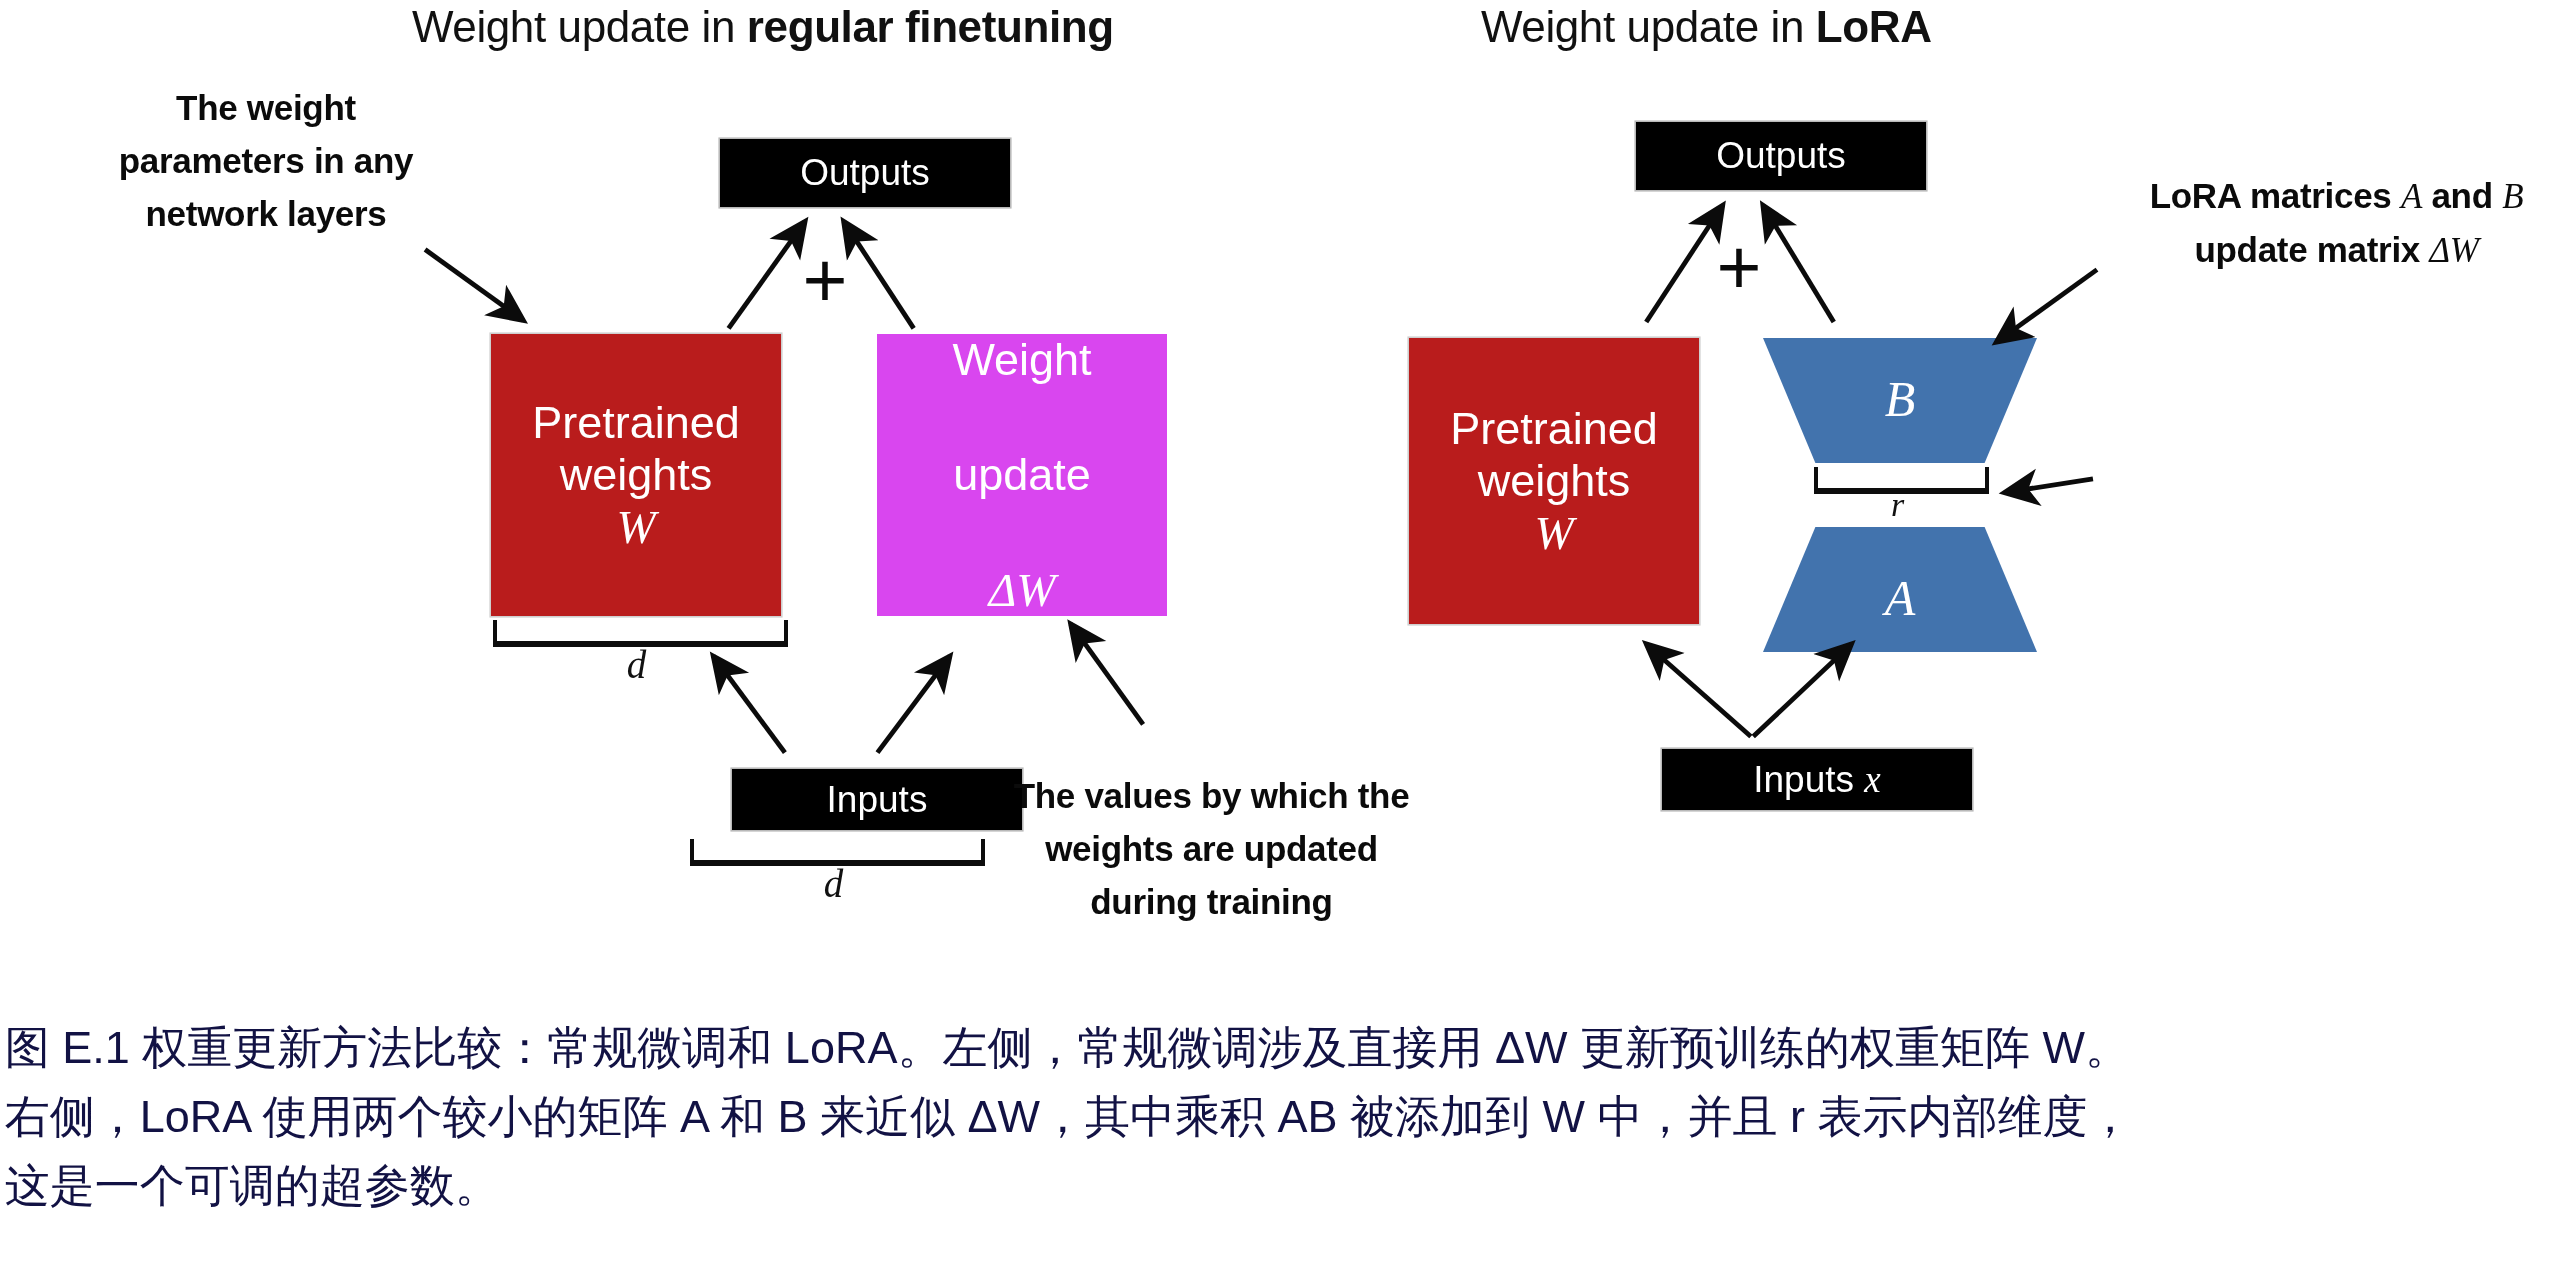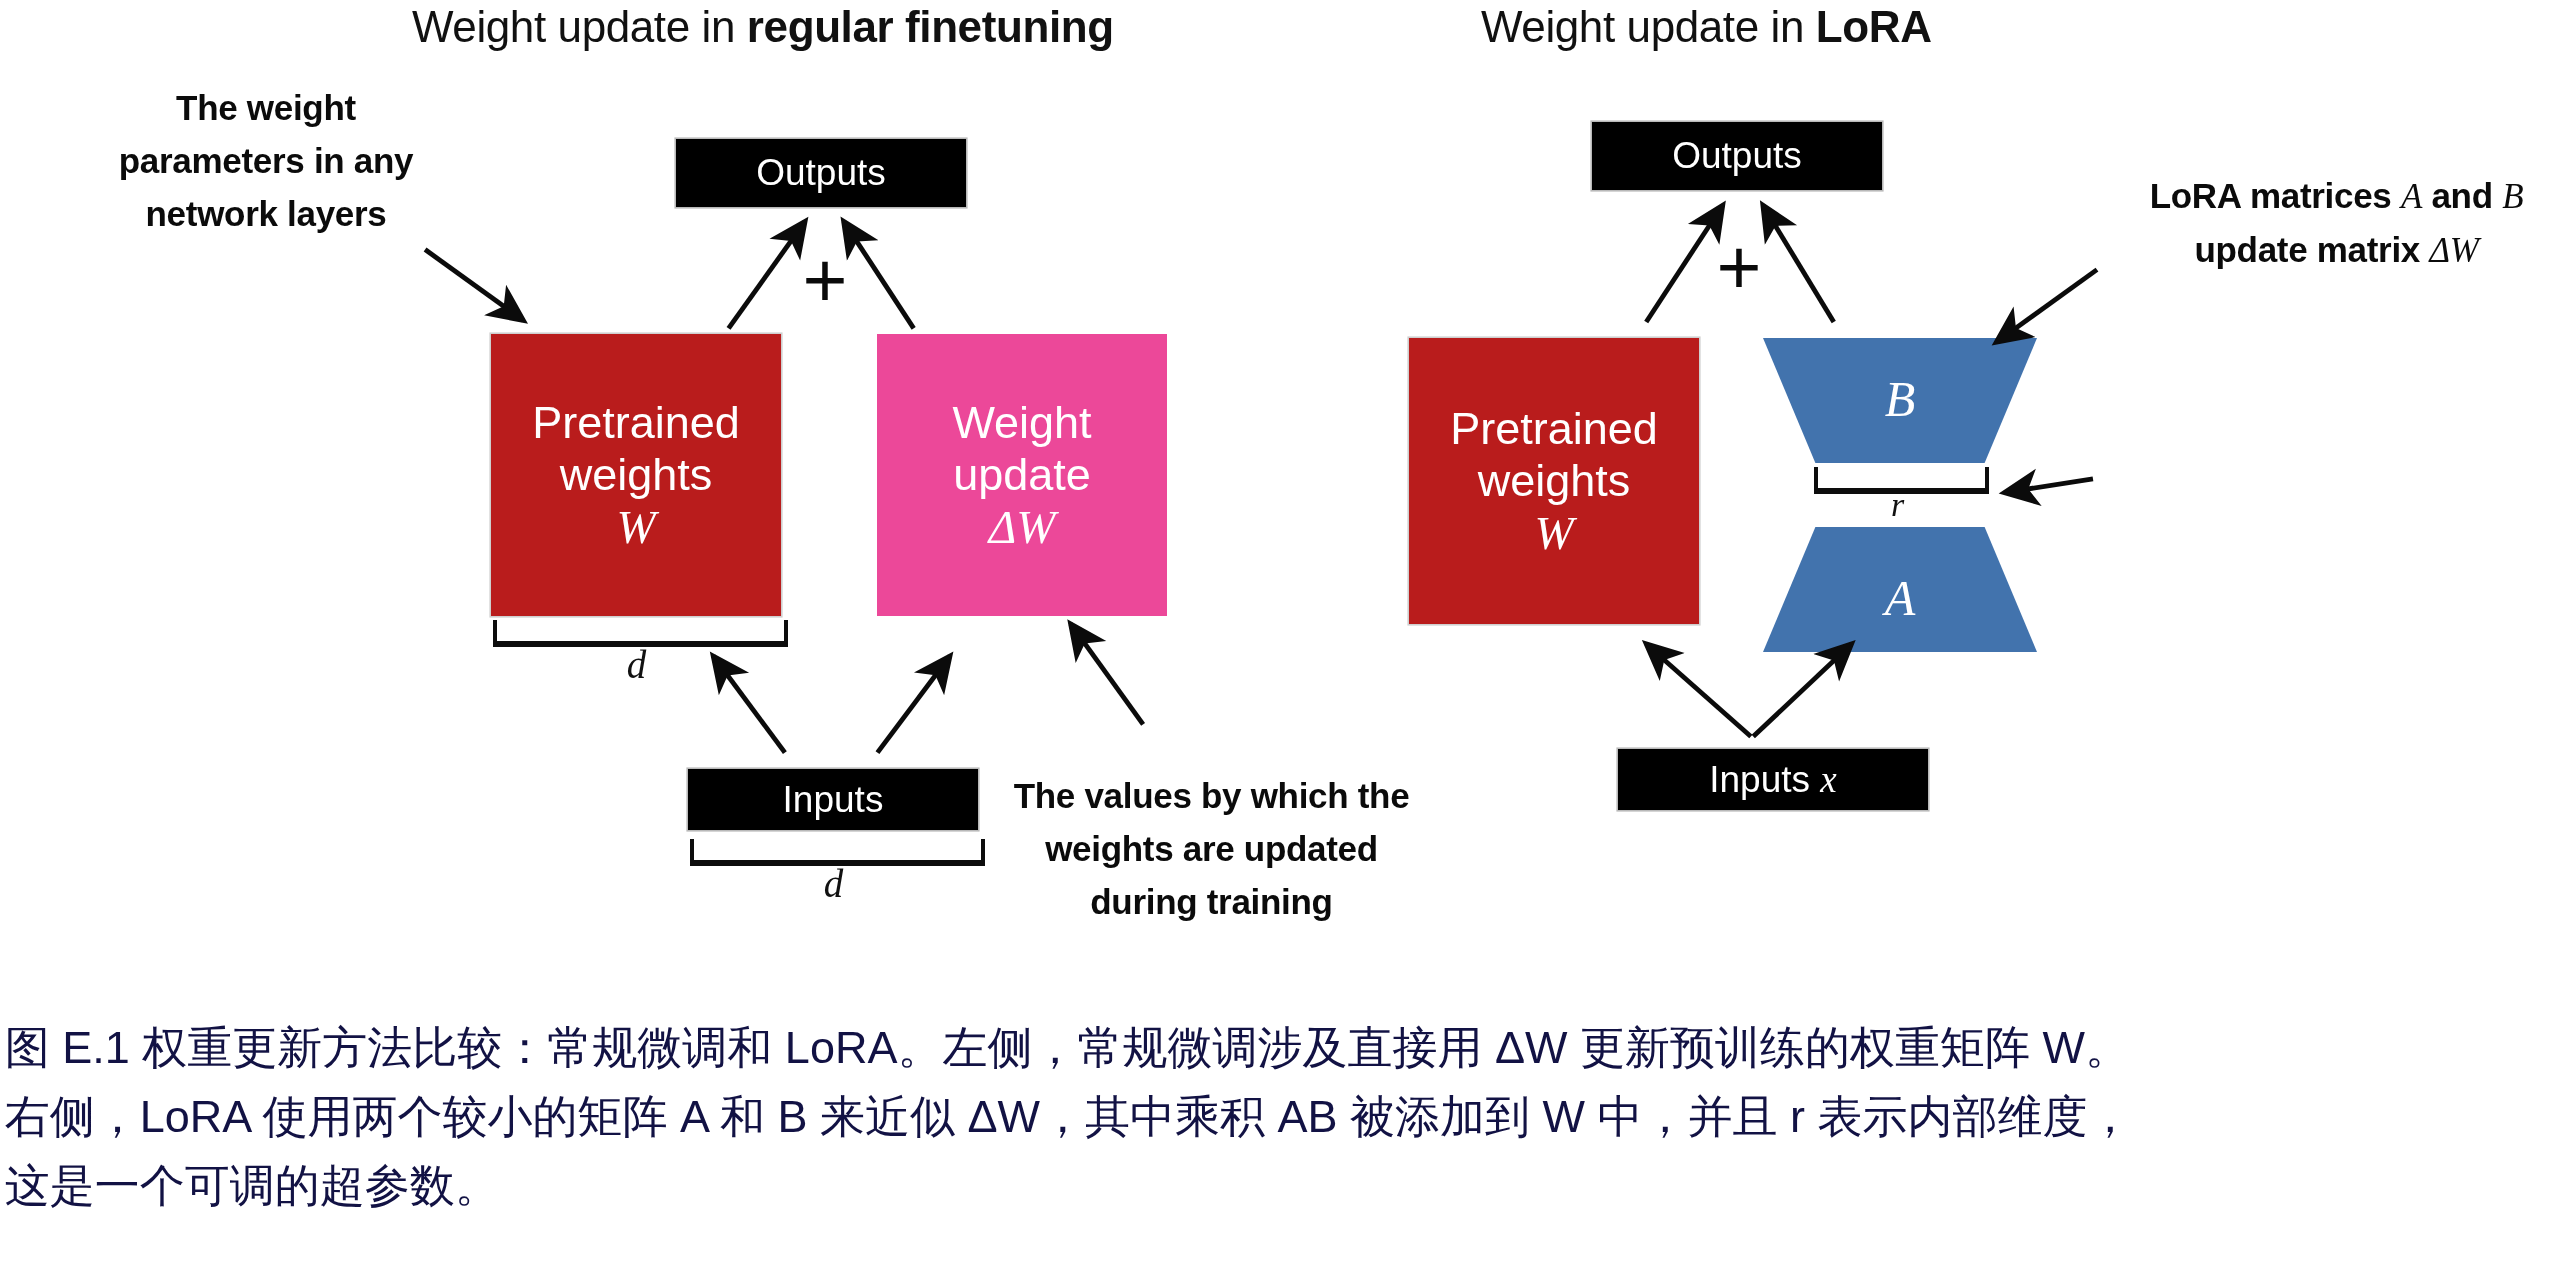--- a/index.html
+++ b/index.html
@@ -31,35 +31,36 @@
   .annot .mi{font-family:"Liberation Serif",serif;font-style:italic;font-weight:normal;}
 
   
   .blackbox{
     background:#000000;
     color:#ffffff;
     display:flex;align-items:center;justify-content:center;
     font-family:"Liberation Sans",sans-serif;
     font-size:37px;
     box-shadow:0 0 0 1.6px #b9b9b9;
+    margin-left:44px;
   }
   .blackbox .mi{font-family:"Liberation Serif",serif;font-style:italic;}
 
   
   .bigbox{
     display:flex;flex-direction:column;align-items:center;justify-content:center;
     color:#ffffff;
     font-family:"Liberation Sans",sans-serif;
     font-size:45px;
     line-height:52px;
     text-align:center;
   }
   .bigbox .mi{font-family:"Liberation Serif",serif;font-style:italic;font-size:47px;}
   .gray{background:#b91c1c;box-shadow:0 0 0 1.6px #cfcfcf;}
-  .blue{background:#ec4899;}
+  .blue{background:#d946ef;justify-content:space-between;}
 
   
   .trapwrap{position:absolute;}
   .trapwrap svg{display:block;}
   .traplabel{
     position:absolute;left:0;right:0;
     text-align:center;color:#ffffff;
     font-family:"Liberation Serif",serif;font-style:italic;
     font-size:50px;
   }

